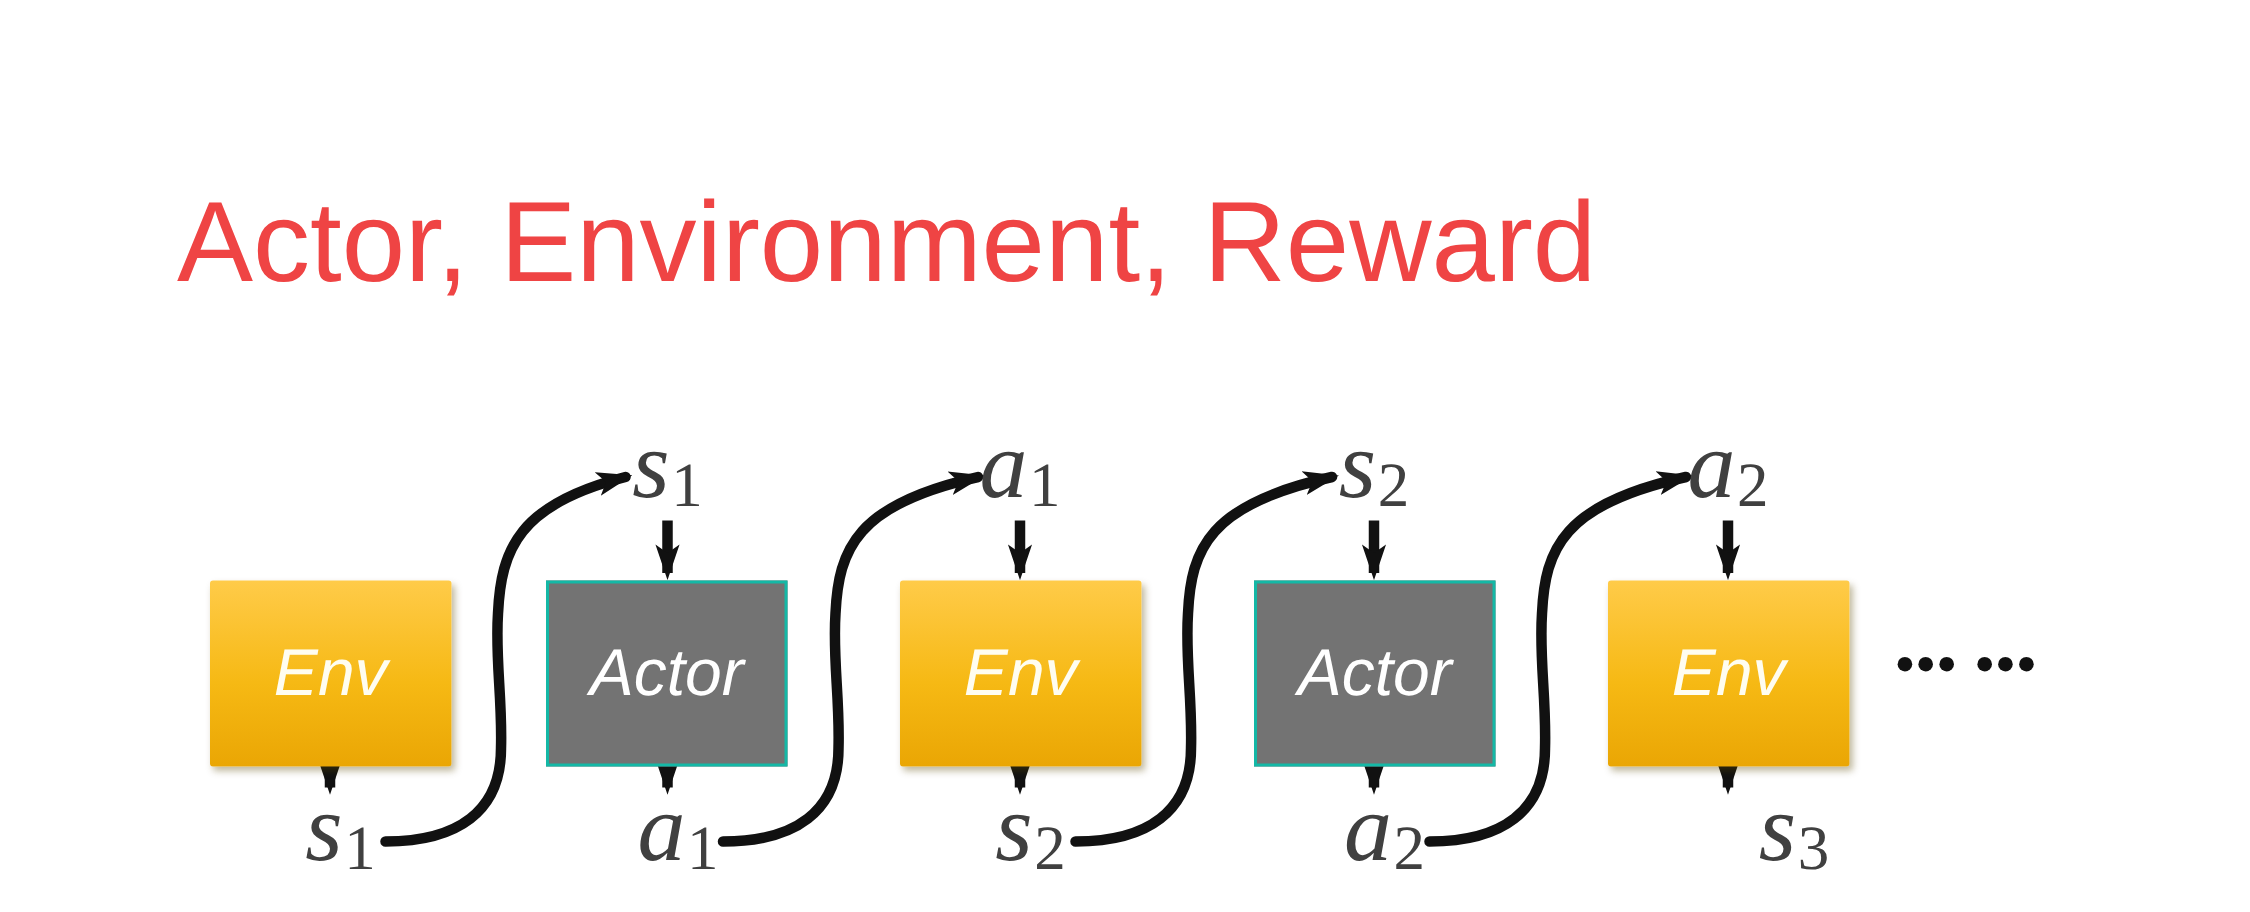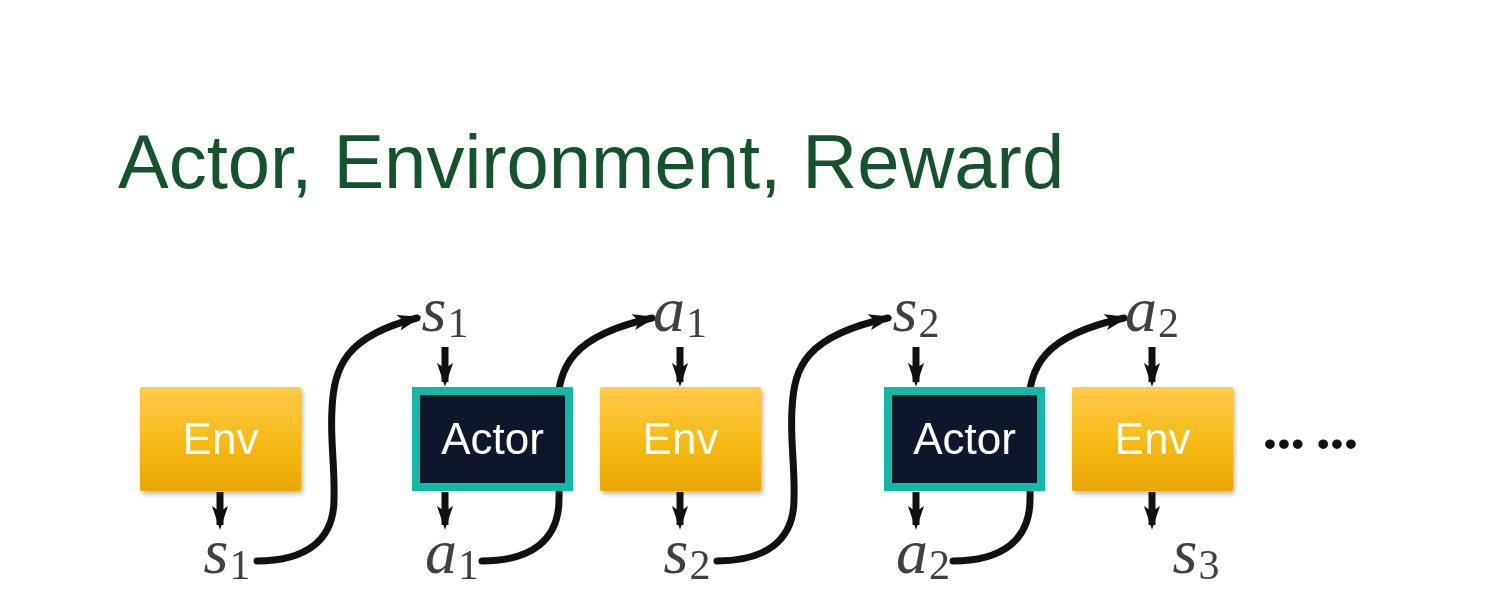--- a/index.html
+++ b/index.html
@@ -3,37 +3,37 @@
 <meta charset="utf-8">
 <style>
   html,body{margin:0;padding:0;}
   body{
     width:1500px;height:608px;position:relative;overflow:hidden;
     background:#ffffff;font-family:"Liberation Sans",sans-serif;
   }
   .stage{position:absolute;inset:0;}
   .title{
     position:absolute;left:118px;top:120px;margin:0;
-    font-size:76px;font-weight:300;color:#14532d;line-height:1.1;
+    font-size:76px;font-weight:300;color:#ef4444;line-height:1.1;
     font-family:"Liberation Sans",sans-serif;white-space:nowrap;
   }
   svg.arrows{position:absolute;left:0;top:0;pointer-events:none;}
   .box{
-    position:absolute;top:387px;width:161px;height:104px;
+    position:absolute;top:387px;width:161px;height:124px;
     display:flex;align-items:center;justify-content:center;
-    font-size:44px;line-height:1;box-sizing:border-box;
+    font-size:44px;line-height:1;box-sizing:border-box;font-style:italic;
   }
   .env{
     background:linear-gradient(180deg,#ffcb49 0%,#f6b914 55%,#eaa604 100%);
     color:#fffdf0;
     box-shadow:2px 3px 5px rgba(90,70,0,.38);
     border-radius:2px;
   }
   .actor{
-    background:#0f172a;color:#ffffff;border:8px solid #14b8a6;margin-left:48px;
+    background:#737373;color:#ffffff;border:2px solid #14b8a6;
   }
   .b1{left:140px}.b2{left:364px}.b3{left:600px}.b4{left:836px}.b5{left:1072px}
   .mlabel{
     position:absolute;transform:translateX(-50%);
     font-family:Liberation Serif, serif;font-size:64px;line-height:1;
     color:#404040;white-space:nowrap;
   }
   .mlabel i{font-style:italic;font-weight:400;}
   .mlabel sub{
     font-style:normal;font-size:42px;line-height:0;

